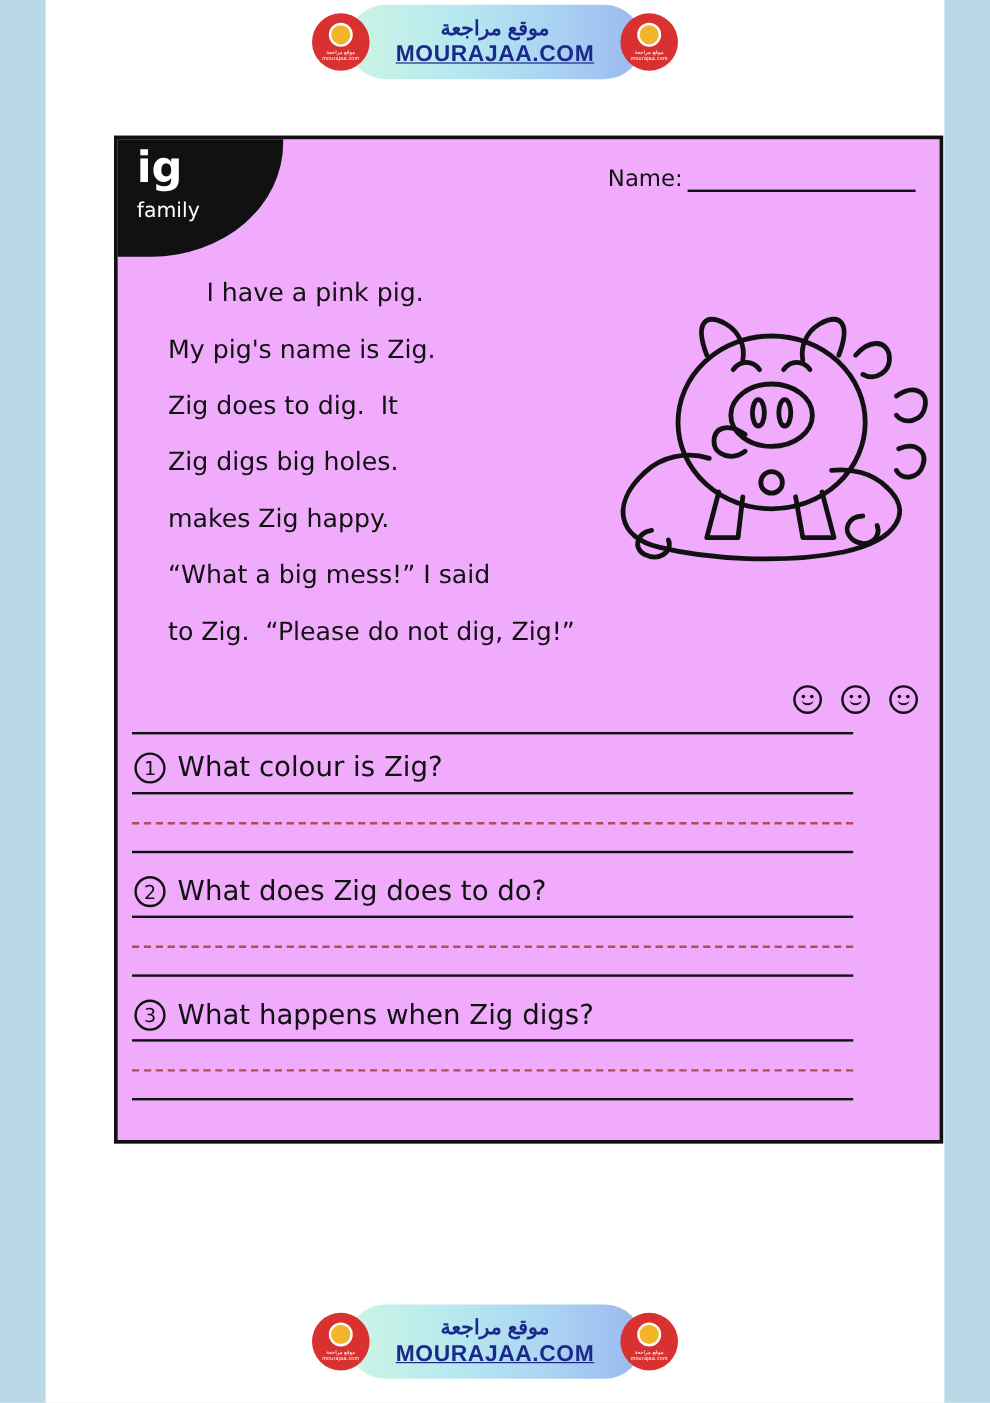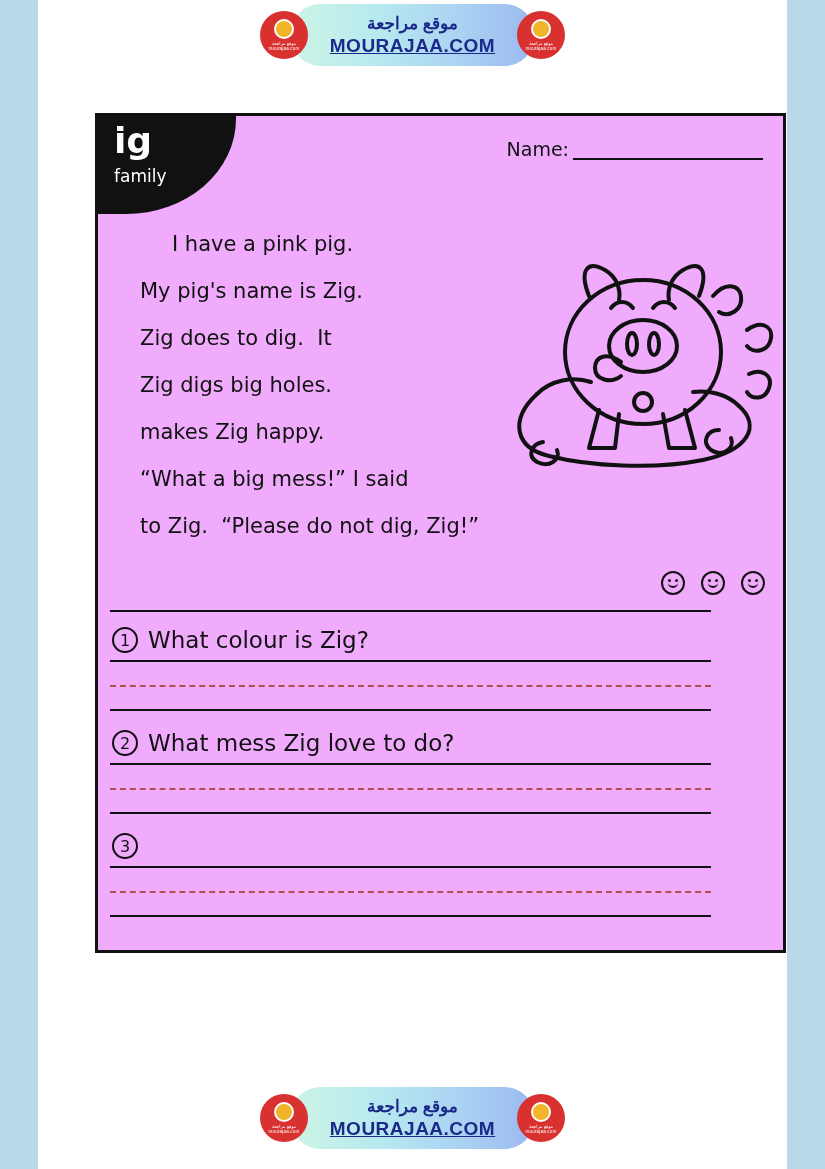--- a/index.html
+++ b/index.html
@@ -372,30 +372,31 @@
           <span>What colour is Zig?</span>
         </div>
         <div class="solid-line"></div>
         <div class="dotted-line"></div>
         <div class="solid-line second"></div>
       </div>
 
       <div class="question-block" style="top:607px;">
         <div class="q-text">
           <span class="q-num">2</span>
-          <span>What mess Zig love to do?</span>
+          <span>What does Zig does to do?</span>
         </div>
         <div class="solid-line"></div>
         <div class="dotted-line"></div>
         <div class="solid-line second"></div>
       </div>
 
       <div class="question-block" style="top:710px;">
         <div class="q-text">
           <span class="q-num">3</span>
+          <span>What happens when Zig digs?</span>
         </div>
         <div class="solid-line"></div>
         <div class="dotted-line"></div>
         <div class="solid-line second"></div>
       </div>
 
     </div>
 
     <div class="banner bottom">
       <div class="badge left">

